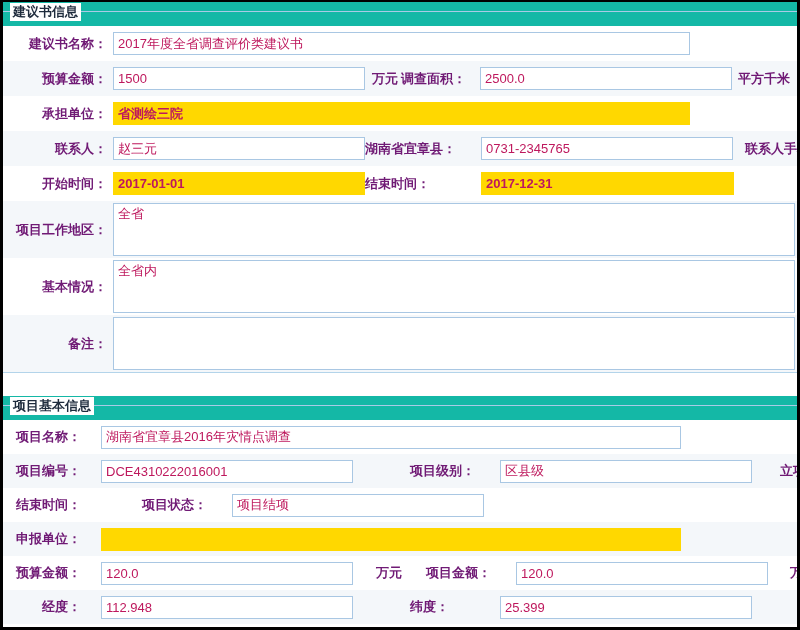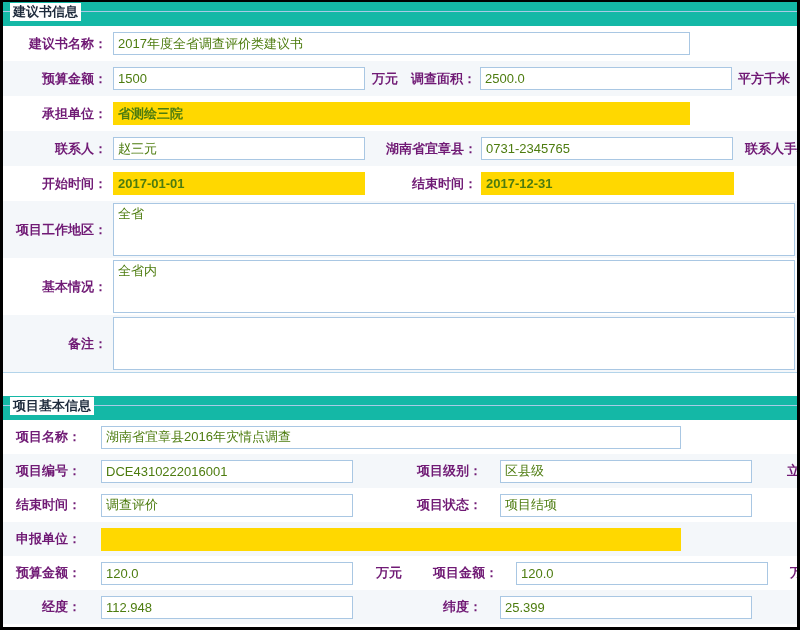--- a/index.html
+++ b/index.html
@@ -25,30 +25,30 @@
   }
   .row { display: flex; align-items: center; overflow: hidden; }
   .h35 { height: 35px; }
   .h57 { height: 57px; }
   .h34 { height: 34px; gap: 16px; }
   .stripe { background: #f4f7fa; }
   .lbl, .lbl2, .unit {
     flex: none; font-weight: bold; color: #701a75; white-space: nowrap;
   }
   .lbl  { text-align: right; }
-  .lbl2 { text-align: right; }
+  .lbl2 { }
   .w110 { width: 110px; padding-right: 6px; }
   .w82  { width: 82px;  padding-right: 4px; }
   .w75  { width: 75px; }
   .w72  { width: 72px; }
   .w112 { width: 112px; }
   .unit { margin-left: 7px; }
   .fld, .ta {
     border: 1px solid #a9c7e3;
-    font: inherit; color: #4d7c0f;
+    font: inherit; color: #be185d;
     background: #fff;
     padding: 0 4px;
     height: 23px;
     flex: none;
   }
   .ta { height: 53px; padding: 1px 4px; resize: none; overflow: hidden; }
   .hl { background: #ffd800; border-color: #ffd800; font-weight: bold; }
   .iw577 { width: 577px; } .iw580 { width: 580px; }
   .iw252 { width: 252px; } .iw253 { width: 253px; }
   .iw682 { width: 682px; } .iw40  { width: 40px; }
@@ -132,21 +132,20 @@
     <span class="lbl w82">项目编号：</span>
     <input class="fld iw252" value="DCE4310222016001" style="">
     <span class="lbl2 w72 ml41">项目级别：</span>
     <input class="fld iw252 ml2" value="区县级" style="">
     <span class="lbl2 w72 ml12">立项时间：</span>
     <input class="fld hl iw40 ml2" value="2" style="">
   </div>
 
   <div class="row h34">
     <span class="lbl w82">结束时间：</span>
-    <input class="fld iw252" value="调查评价" style="">
     <span class="lbl2 w72 ml41">项目状态：</span>
     <input class="fld iw252 ml2" value="项目结项" style="">
   </div>
 
   <div class="row h34 stripe">
     <span class="lbl w82">申报单位：</span>
     <input class="fld hl iw580" value="" style="">
   </div>
 
   <div class="row h34">

